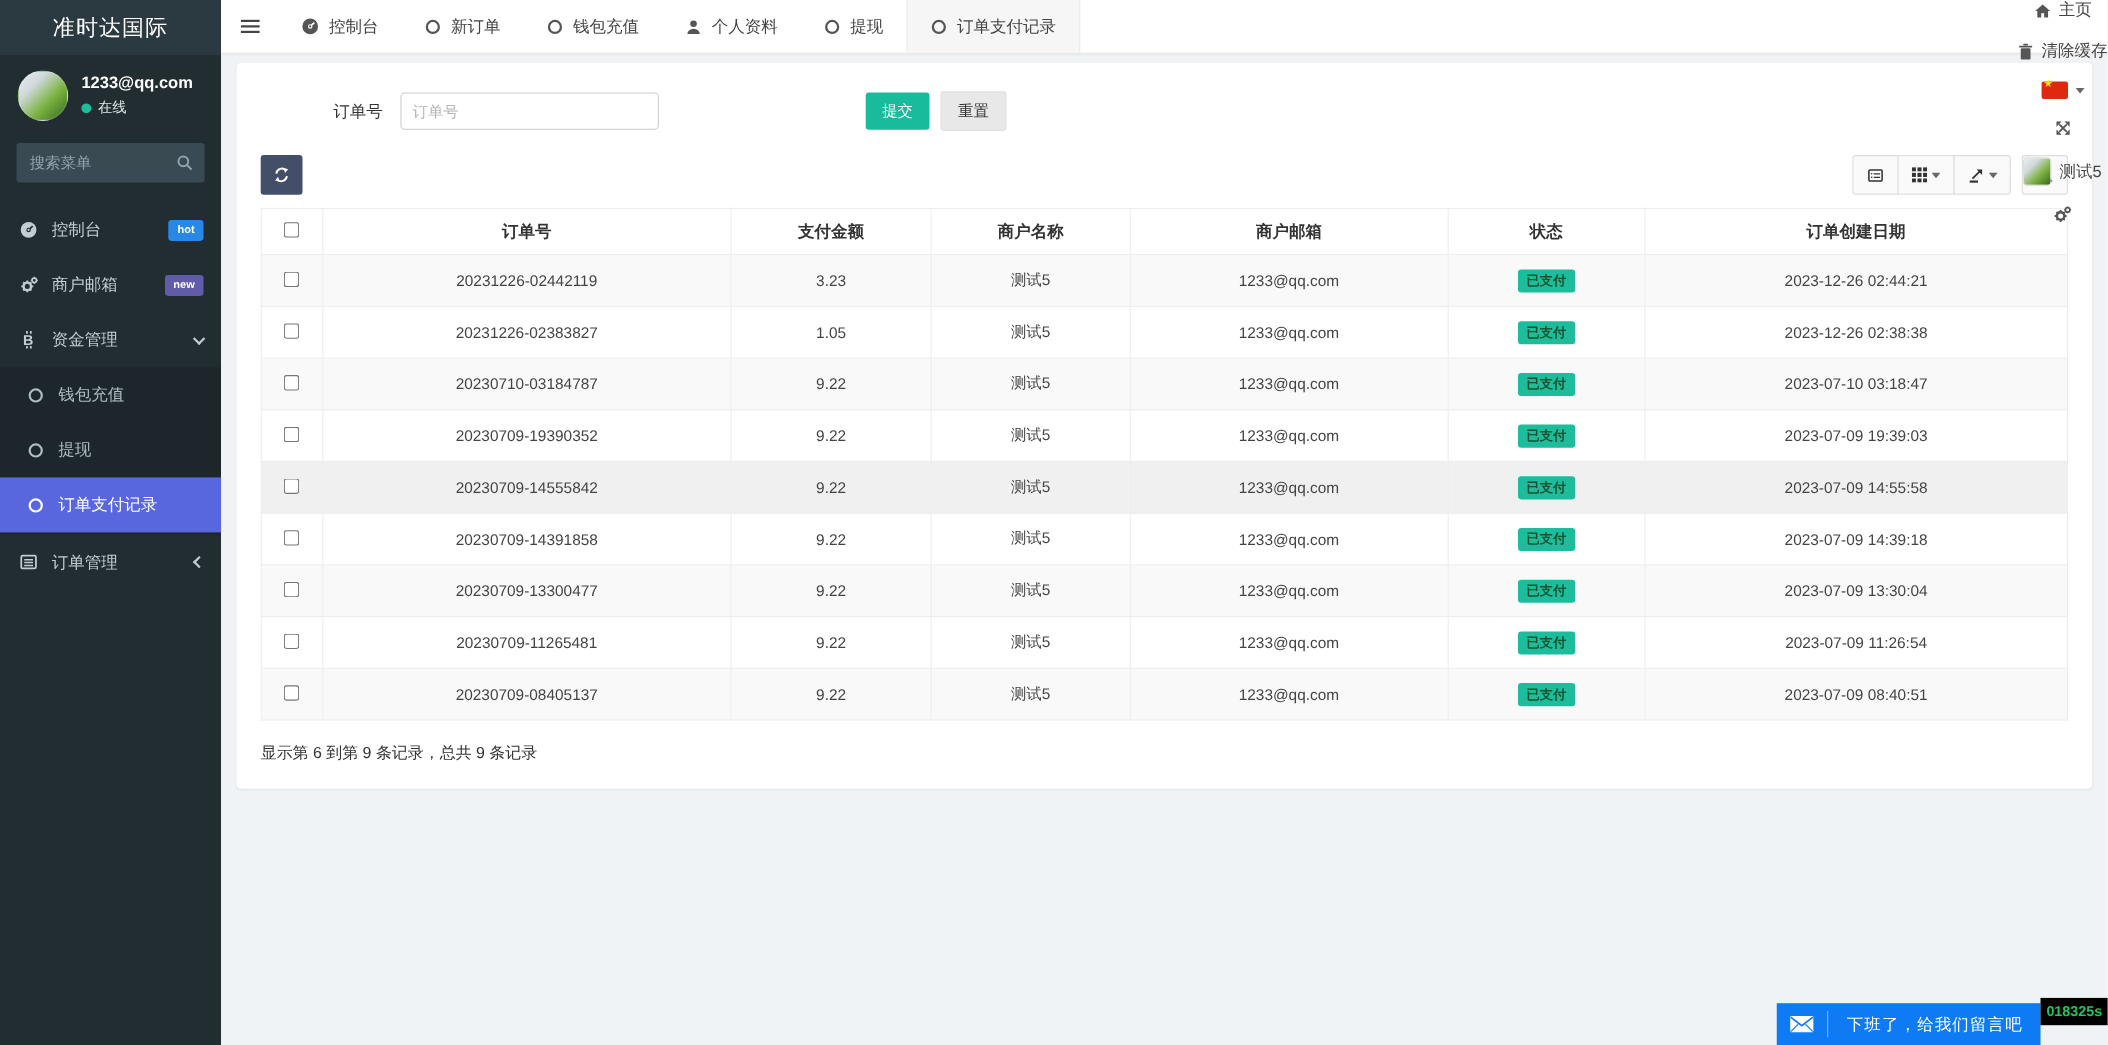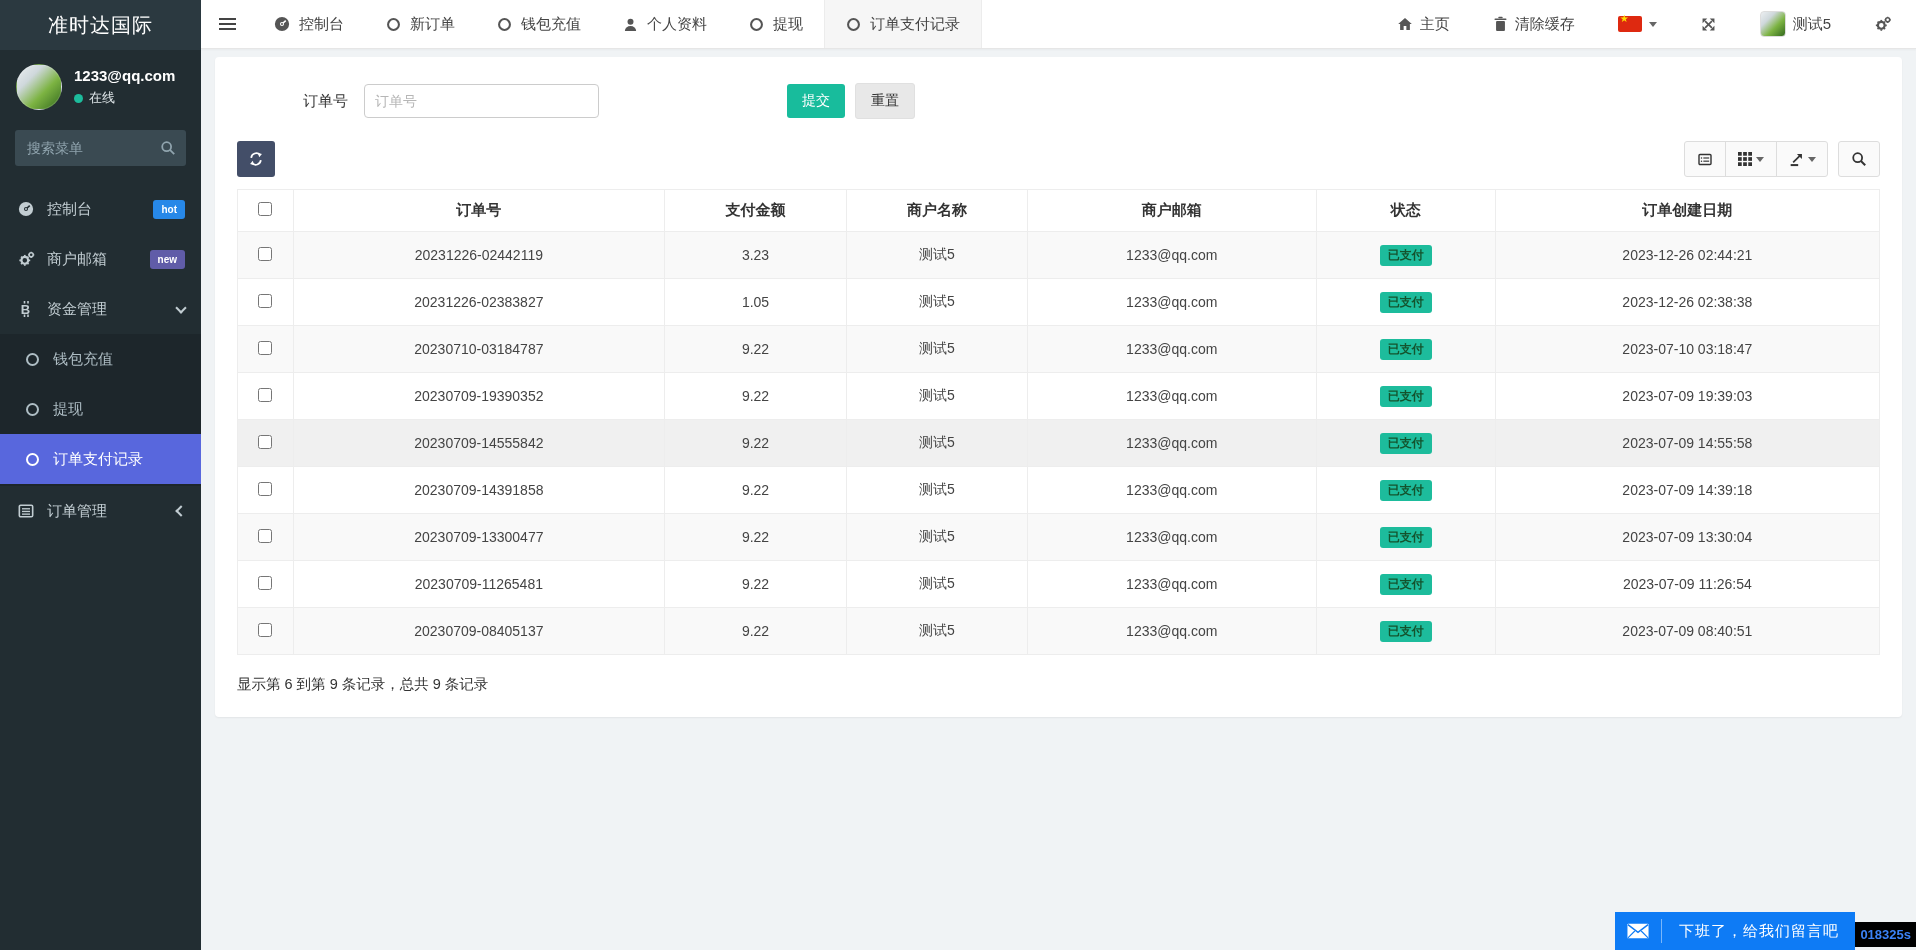--- a/index.html
+++ b/index.html
@@ -73,22 +73,22 @@
   .hamburger { width: 52px; display: flex; flex-direction: column; gap: 3px; justify-content: center; align-items: center; cursor: pointer; }
   .hamburger span { width: 17px; height: 2px; background: #444; display: block; }
   .tabs { display: flex; }
   .tab {
     display: flex; align-items: center; gap: 9px; padding: 0 21px;
     font-size: 15px; color: #444; cursor: pointer; white-space: nowrap;
   }
   .tab .t-icon { display: inline-flex; color: #555; }
   .tab.active { background: #f6f6f6; border-left: 1px solid #ececec; border-right: 1px solid #ececec; }
   .topbar-right {
-    margin-left: auto; display: flex; align-items: center; gap: 43px;
-    padding-right: 24px; font-size: 15px; color: #444;
+    margin-left: auto; display: flex; align-items: center; gap: 18px;
+    font-size: 15px; color: #444; flex-direction: column;
   }
   .tb-item { display: flex; align-items: center; gap: 7px; cursor: pointer; }
   .flag { width: 24px; height: 16px; background: #de2910; border-radius: 2px; position: relative; display: inline-block; }
   .flag .star { position: absolute; left: 2px; top: -3px; color: #ffde00; font-size: 10px; }
   .caret { display: inline-block; width: 0; height: 0; border-left: 4px solid transparent; border-right: 4px solid transparent; border-top: 5px solid #666; }
   .avatar-sm {
     width: 26px; height: 26px; border-radius: 4px;
     background: linear-gradient(135deg,#eceff1 0%,#cfd8dc 30%,#7cb342 62%,#33691e 100%);
     border: 1px solid #ddd;
   }
@@ -147,23 +147,23 @@
   
   .chat-widget { position: fixed; right: 0; bottom: 0; display: flex; align-items: flex-end; z-index: 50; }
   .chat-bar {
     width: 240px; height: 38px; background: #0e7bf5; color: #fff;
     display: flex; align-items: center; cursor: pointer;
   }
   .chat-envelope { width: 46px; display: flex; align-items: center; justify-content: center; }
   .chat-divider { width: 1px; height: 24px; background: rgba(255,255,255,.45); }
   .chat-text { flex: 1; text-align: center; font-size: 15px; letter-spacing: 1px; }
   .chat-timer {
-    background: #000; color: #3b82f6; font-size: 13px; font-weight: bold;
+    background: #000; color: #22c55e; font-size: 13px; font-weight: bold;
     height: 25px; line-height: 25px; padding: 0 5px; min-width: 52px; text-align: center;
-    margin-bottom: 3px;
+    margin-bottom: 18px;
   }
   svg { display: block; }
 </style>
 </head>
 <body>
 
 <div class="app">
 
   <aside class="sidebar">
     <div class="logo">准时达国际</div>

